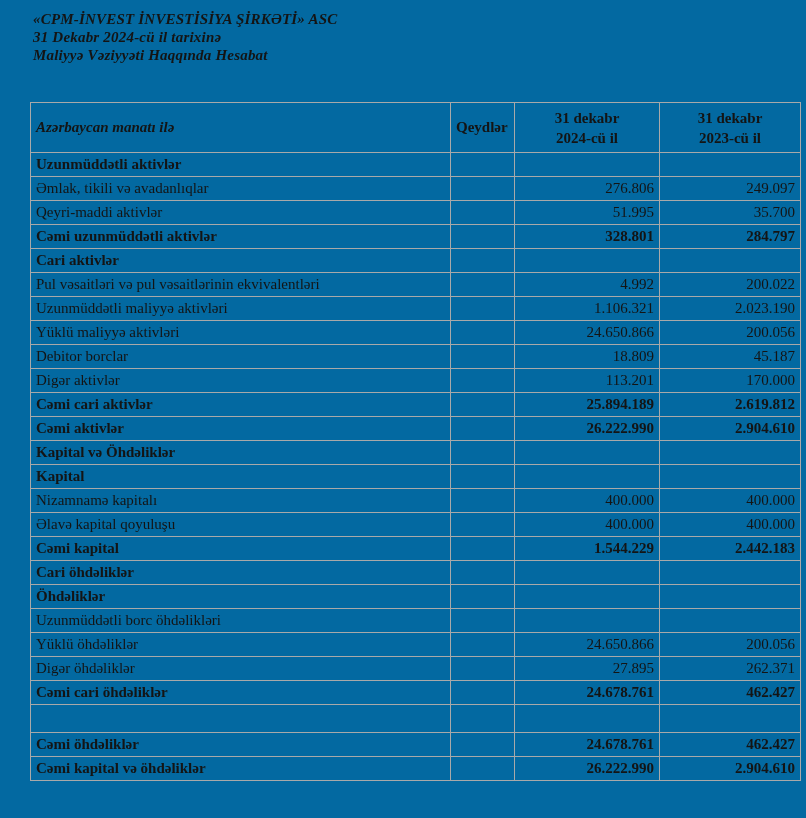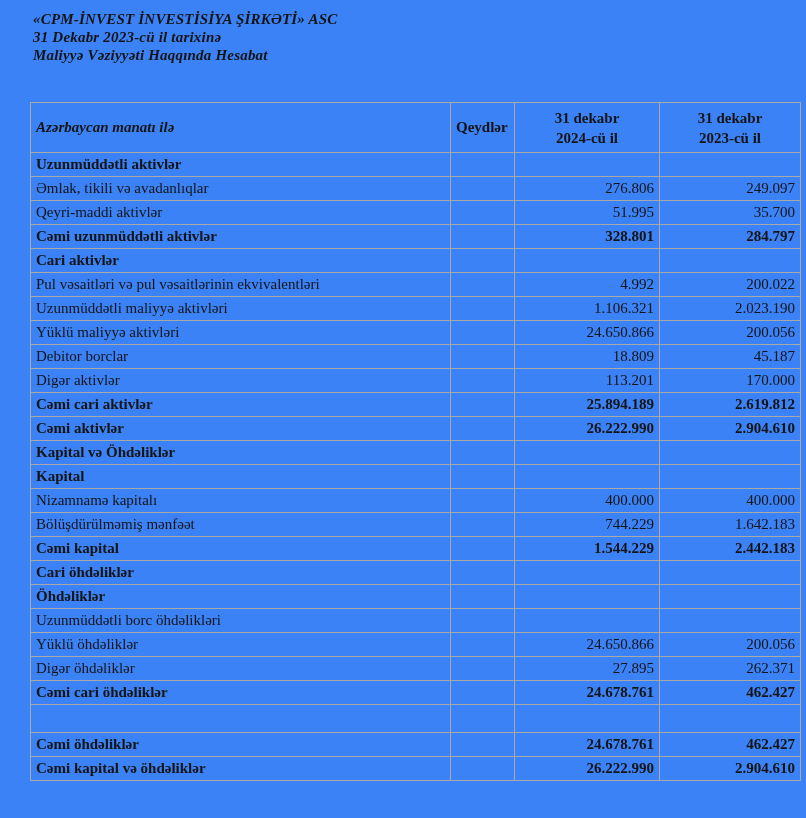--- a/index.html
+++ b/index.html
@@ -6,21 +6,21 @@
   html, body {
     width: 806px;
     background: #ffffff;
     font-family: "Liberation Serif", serif;
     color: #141414;
   }
   .page {
     width: 806px;
     height: 818px;
     padding: 8px 4px 0 30px;
-    background: #3b82f6;
+    background: #0369a1;
     overflow: hidden;
   }
   .doc-header { margin: 2px 0 0 3px; }
   .doc-header .hline {
     font-weight: bold;
     font-style: italic;
     font-size: 15px;
     line-height: 18px;
     letter-spacing: 0.2px;
     white-space: nowrap;
@@ -59,21 +59,21 @@
   tr.row-total td { font-weight: bold; }
   tr.row-spacer td { height: 28px; }
 </style>
 </head>
 <body>
 
 <div class="page">
 
   <div class="doc-header">
     <div class="hline">«CPM-İNVEST İNVESTİSİYA ŞİRKƏTİ» ASC</div>
-    <div class="hline">31 Dekabr 2023-cü il tarixinə</div>
+    <div class="hline">31 Dekabr 2024-cü il tarixinə</div>
     <div class="hline">Maliyyə Vəziyyəti Haqqında Hesabat</div>
   </div>
 
   <table class="bs">
     <colgroup>
       <col style="width:420px">
       <col style="width:64px">
       <col style="width:145px">
       <col style="width:141px">
     </colgroup>
@@ -176,24 +176,24 @@
           <td class="c-num c-2024">&nbsp;</td>
           <td class="c-num c-2023">&nbsp;</td>
         </tr>
         <tr class="row-item">
           <td class="c-label">Nizamnamə kapitalı</td>
           <td class="c-notes">&nbsp;</td>
           <td class="c-num c-2024">400.000</td>
           <td class="c-num c-2023">400.000</td>
         </tr>
         <tr class="row-item">
-          <td class="c-label">Bölüşdürülməmiş mənfəət</td>
-          <td class="c-notes">&nbsp;</td>
-          <td class="c-num c-2024">744.229</td>
-          <td class="c-num c-2023">1.642.183</td>
+          <td class="c-label">Əlavə kapital qoyuluşu</td>
+          <td class="c-notes">&nbsp;</td>
+          <td class="c-num c-2024">400.000</td>
+          <td class="c-num c-2023">400.000</td>
         </tr>
         <tr class="row-total">
           <td class="c-label">Cəmi kapital</td>
           <td class="c-notes">&nbsp;</td>
           <td class="c-num c-2024">1.544.229</td>
           <td class="c-num c-2023">2.442.183</td>
         </tr>
         <tr class="row-section">
           <td class="c-label">Cari öhdəliklər</td>
           <td class="c-notes">&nbsp;</td>

